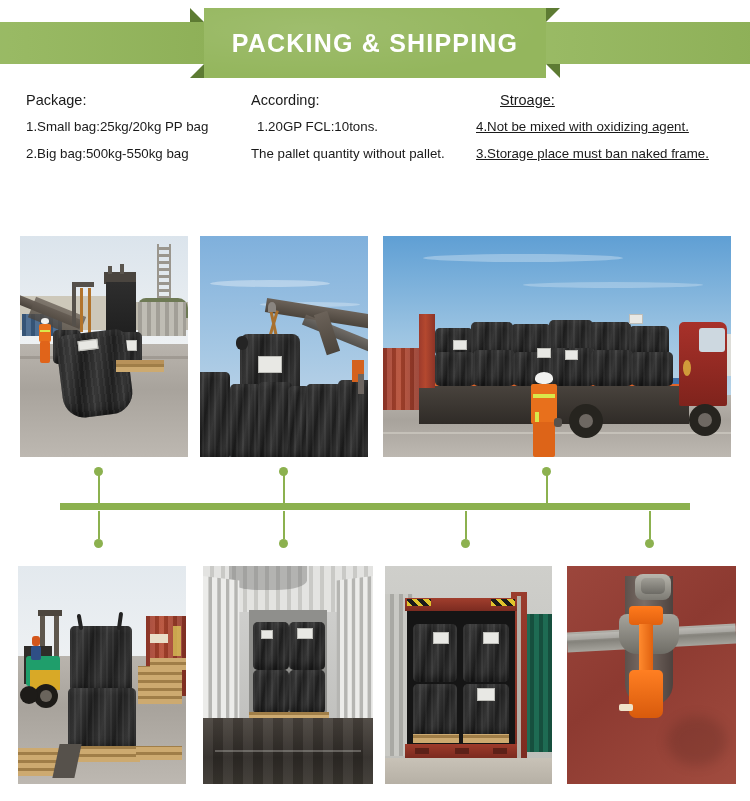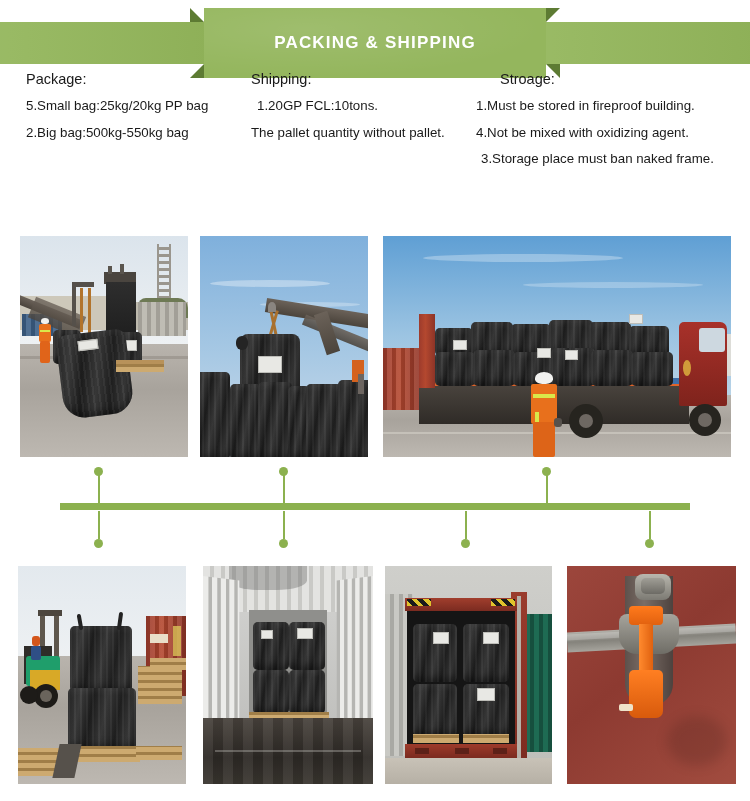--- a/index.html
+++ b/index.html
@@ -64,36 +64,36 @@
     width: 342px; height: 70px;
     background: #94b65d;
     background-image:
       radial-gradient(ellipse at 30% 30%, rgba(255,255,255,0.10), rgba(0,0,0,0.0) 70%);
     display: flex;
     align-items: center;
     justify-content: center;
   }
   #banner-title {
     color: #ffffff;
-    font-size: 17px;
+    font-size: 25px;
     font-weight: bold;
     letter-spacing: 1.2px;
     white-space: nowrap;
   }
 
   
   #info-columns {
     position: absolute;
-    left: 0; top: 72px;
+    left: 0; top: 93px;
     width: 750px; height: 140px;
   }
   .info-col { position: absolute; top: 0; }
   #col-package  { left: 26px;  width: 230px; }
   #col-shipping { left: 251px; width: 248px; }
-  #col-storage  { left: 476px; width: 268px; }
+  #col-storage  { left: 476px; width: 268px; text-decoration: underline; }
 
   .col-heading {
     font-size: 14.5px;
     margin: 0 0 11px 0;
     white-space: nowrap;
     line-height: 1.1;
   }
   #heading-storage { padding-left: 24px; }
   .col-line {
     font-size: 13.3px;
@@ -194,33 +194,32 @@
   <div class="ribbon-notch" id="ribbon-notch-right2"></div>
   <div id="banner-center">
     <div id="banner-title">PACKING &amp; SHIPPING</div>
   </div>
 </div>
 
 <div id="info-columns">
 
   <div class="info-col" id="col-package">
     <div class="col-heading">Package:</div>
-    <div class="col-line">5.Small bag:25kg/20kg PP bag</div>
+    <div class="col-line">1.Small bag:25kg/20kg PP bag</div>
     <div class="col-line">2.Big bag:500kg-550kg bag</div>
   </div>
 
   <div class="info-col" id="col-shipping">
-    <div class="col-heading">Shipping:</div>
+    <div class="col-heading">According:</div>
     <div class="col-line">1.20GP FCL:10tons.</div>
     <div class="col-line">The pallet quantity without pallet.</div>
   </div>
 
   <div class="info-col" id="col-storage">
     <div class="col-heading" id="heading-storage">Stroage:</div>
-    <div class="col-line">1.Must be stored in fireproof building.</div>
     <div class="col-line">4.Not be mixed with oxidizing agent.</div>
     <div class="col-line">3.Storage place must ban naked frame.</div>
   </div>
 
 </div>
 
 <div class="photo" style="left:20px;top:236px;width:168px;height:221px;">
   <div class="ph-inner sky-pale"></div>
   <div class="blk" style="left:0;top:0;width:168px;height:108px;background:linear-gradient(#dbe4ec,#eef1f3);"></div>
 

